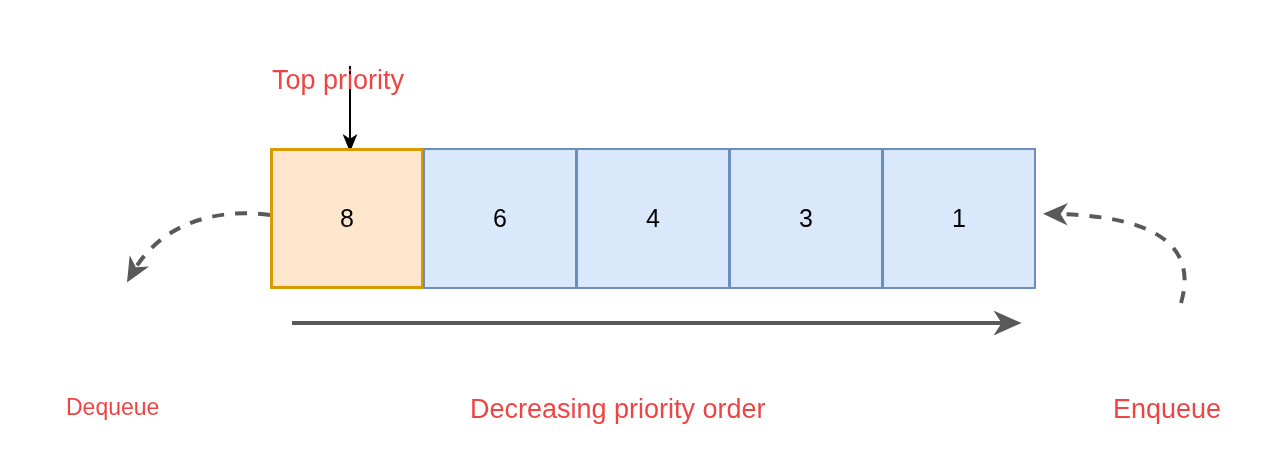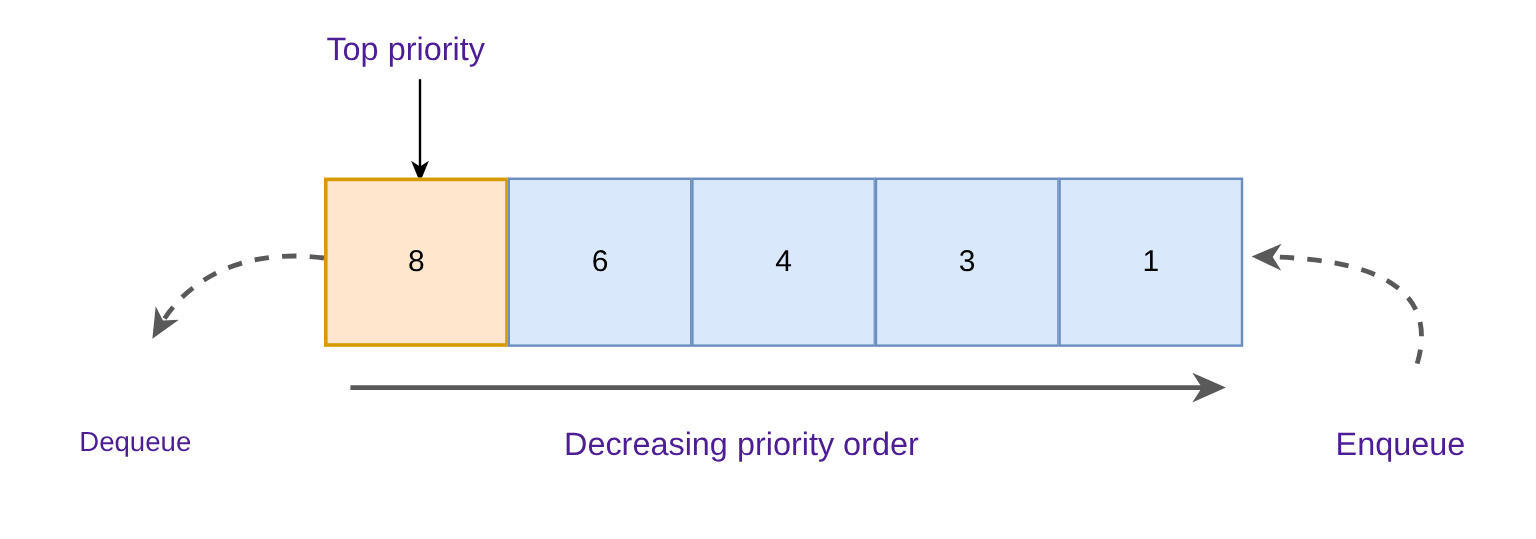--- a/index.html
+++ b/index.html
@@ -48,23 +48,24 @@
   }
   .queue-cell.normal {
     background: #dae8fc;
     border: 2px solid #6c8ebf;
     margin-left: -1px;
   }
 
   
   .label {
     position: absolute;
-    color: #4c1d95;
+    color: #ef4444;
     white-space: nowrap;
     line-height: 1;
+    margin-top: 39px;
   }
   .label-top-priority {
     left: 272px;
     top: 28px;
     font-size: 27px;
   }
   .label-dequeue {
     left: 66px;
     top: 357px;
     font-size: 23px;

